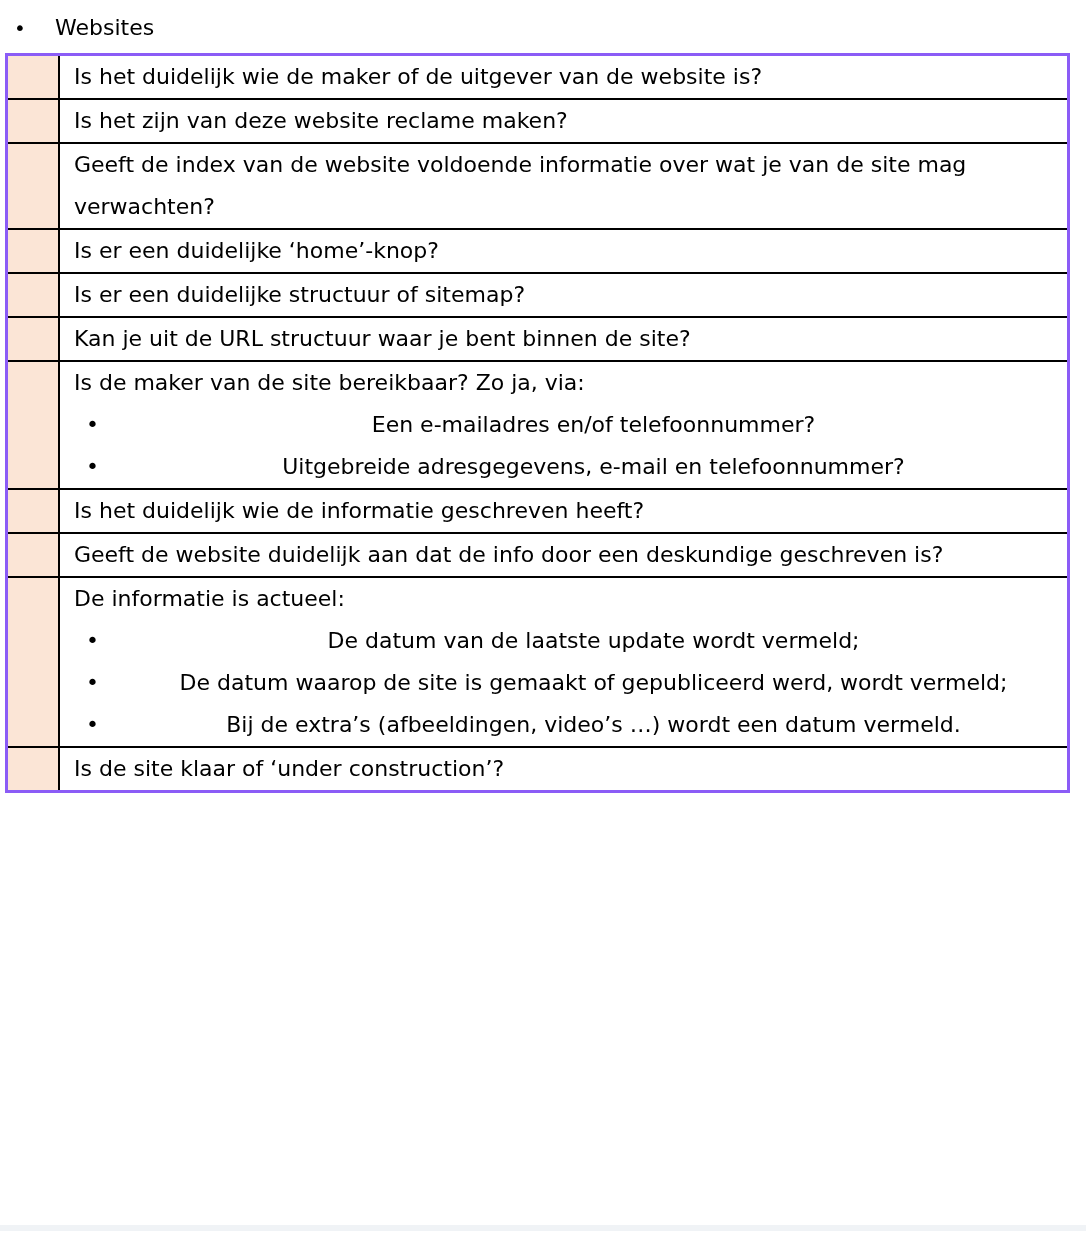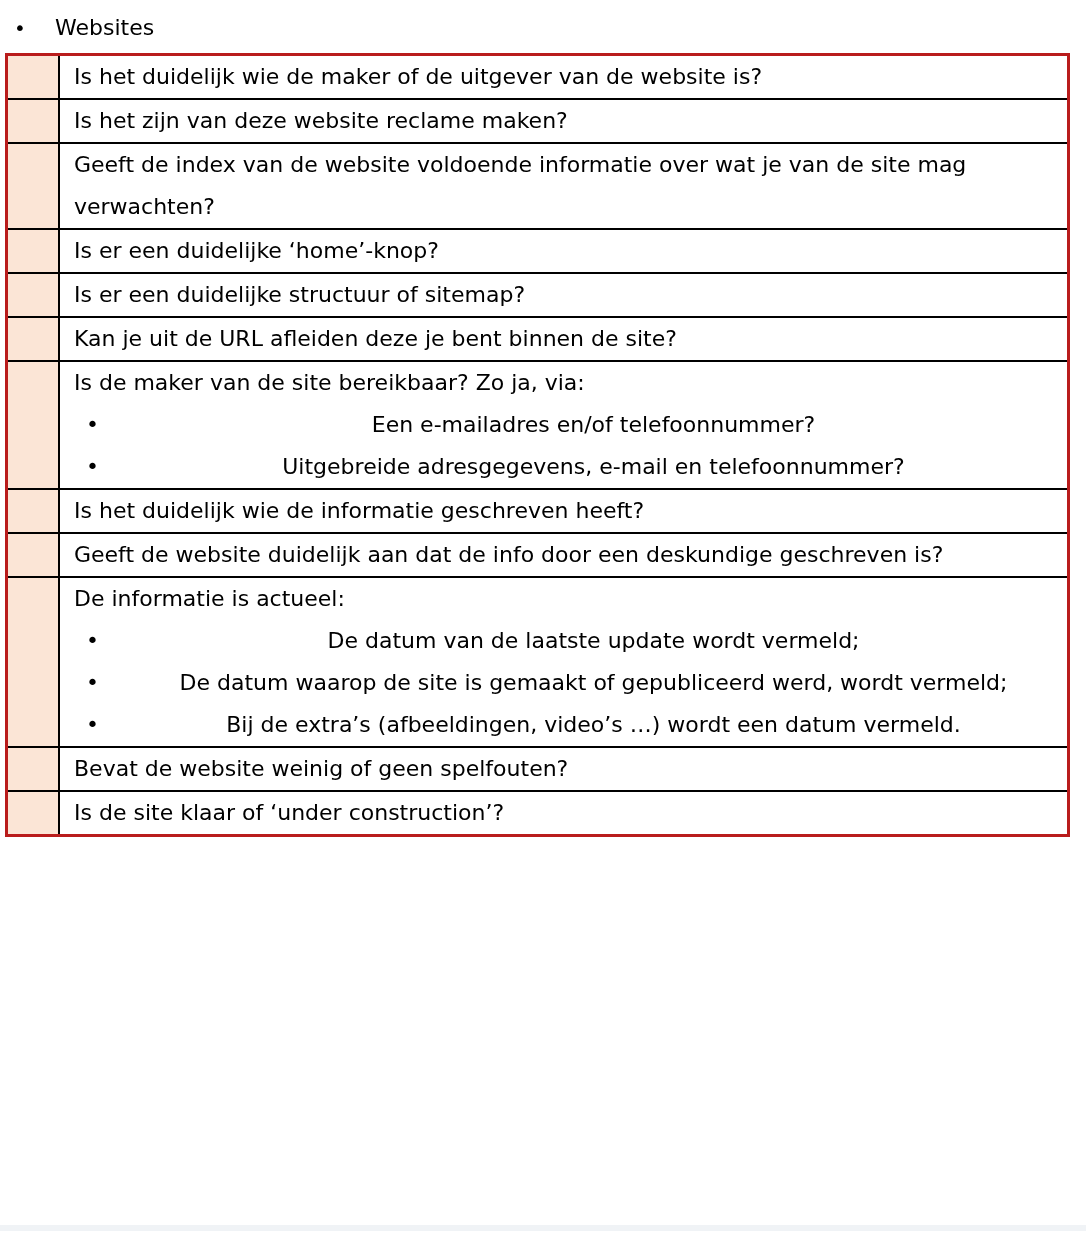--- a/index.html
+++ b/index.html
@@ -25,21 +25,21 @@
   .title-bullet {
     display: inline-block;
     width: 41px;
     font-size: 20px;
   }
   .checklist-table {
     margin-left: 5px;
     width: 1065px;
     border-collapse: collapse;
     table-layout: fixed;
-    border: 3px solid #b91c1c;
+    border: 3px solid #8b5cf6;
   }
   .checklist-table td {
     border: 2px solid #000000;
     vertical-align: top;
   }
   .check-cell {
     width: 50px;
     padding: 0;
   }
   .text-cell {
@@ -111,21 +111,21 @@
       </tr>
       <tr>
         <td class="check-cell" style="background-color: rgb(251, 229, 214);"></td>
         <td class="text-cell">
           <div class="q-text">Is er een duidelijke structuur of sitemap?</div>
         </td>
       </tr>
       <tr>
         <td class="check-cell" style="background-color: rgb(251, 229, 214);"></td>
         <td class="text-cell">
-          <div class="q-text">Kan je uit de URL afleiden deze je bent binnen de site?</div>
+          <div class="q-text">Kan je uit de URL structuur waar je bent binnen de site?</div>
         </td>
       </tr>
       <tr>
         <td class="check-cell" style="background-color: rgb(251, 229, 214);"></td>
         <td class="text-cell">
           <div class="q-text">Is de maker van de site bereikbaar? Zo ja, via:</div>
           <ul class="sub-list">
             <li>Een e-mailadres en/of telefoonnummer?</li>
             <li>Uitgebreide adresgegevens, e-mail en telefoonnummer?</li>
           </ul>
@@ -150,25 +150,19 @@
           <ul class="sub-list">
             <li>De datum van de laatste update wordt vermeld;</li>
             <li>De datum waarop de site is gemaakt of gepubliceerd werd, wordt vermeld;</li>
             <li>Bij de extra’s (afbeeldingen, video’s …) wordt een datum vermeld.</li>
           </ul>
         </td>
       </tr>
       <tr>
         <td class="check-cell" style="background-color: rgb(251, 229, 214);"></td>
         <td class="text-cell">
-          <div class="q-text">Bevat de website weinig of geen spelfouten?</div>
-        </td>
-      </tr>
-      <tr>
-        <td class="check-cell" style="background-color: rgb(251, 229, 214);"></td>
-        <td class="text-cell">
           <div class="q-text">Is de site klaar of ‘under construction’?</div>
         </td>
       </tr>
     </tbody>
 </table>
 
 <div class="page-bottom-strip"></div>
 
 </body></html>

